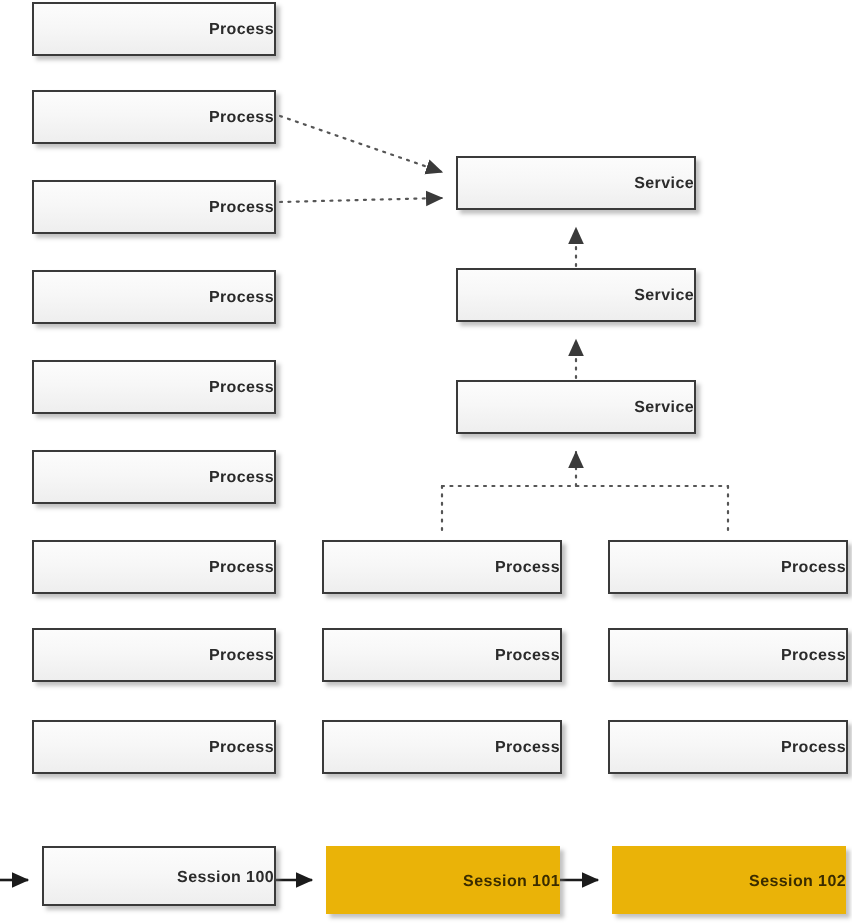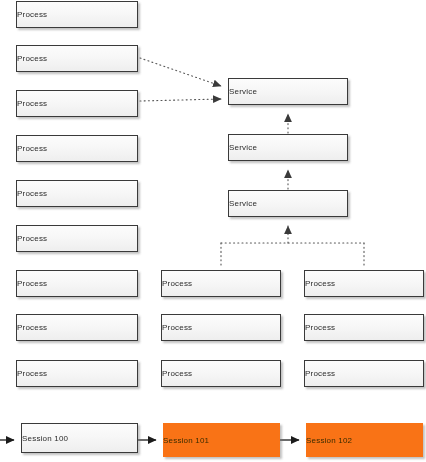--- a/index.html
+++ b/index.html
@@ -25,33 +25,34 @@
     left: 0; top: 0;
     width: 426px;
     height: 462px;
     pointer-events: none;
   }
   .node {
     position: absolute;
     box-sizing: border-box;
     display: flex;
     align-items: center;
-    justify-content: flex-start;
+    justify-content: flex-end;
     font-size: 8px;
     color: #2b2b2b;
     letter-spacing: 0.2px;
     white-space: nowrap;
+    font-weight: bold;
   }
   .node.plain {
     background: linear-gradient(to bottom, #fcfcfc 0%, #f7f7f7 45%, #eeeeee 100%);
     border: 1px solid #3a3a3a;
     box-shadow: 2px 2px 2px rgba(120,120,120,0.45);
   }
   .node.accent {
-    background: #f97316;
+    background: #eab308;
     border: none;
     box-shadow: 2px 2px 2px rgba(120,120,120,0.45);
     color: #3a2c00;
   }
 </style>
 </head>
 <body>
 
 <div id="canvas">
 

